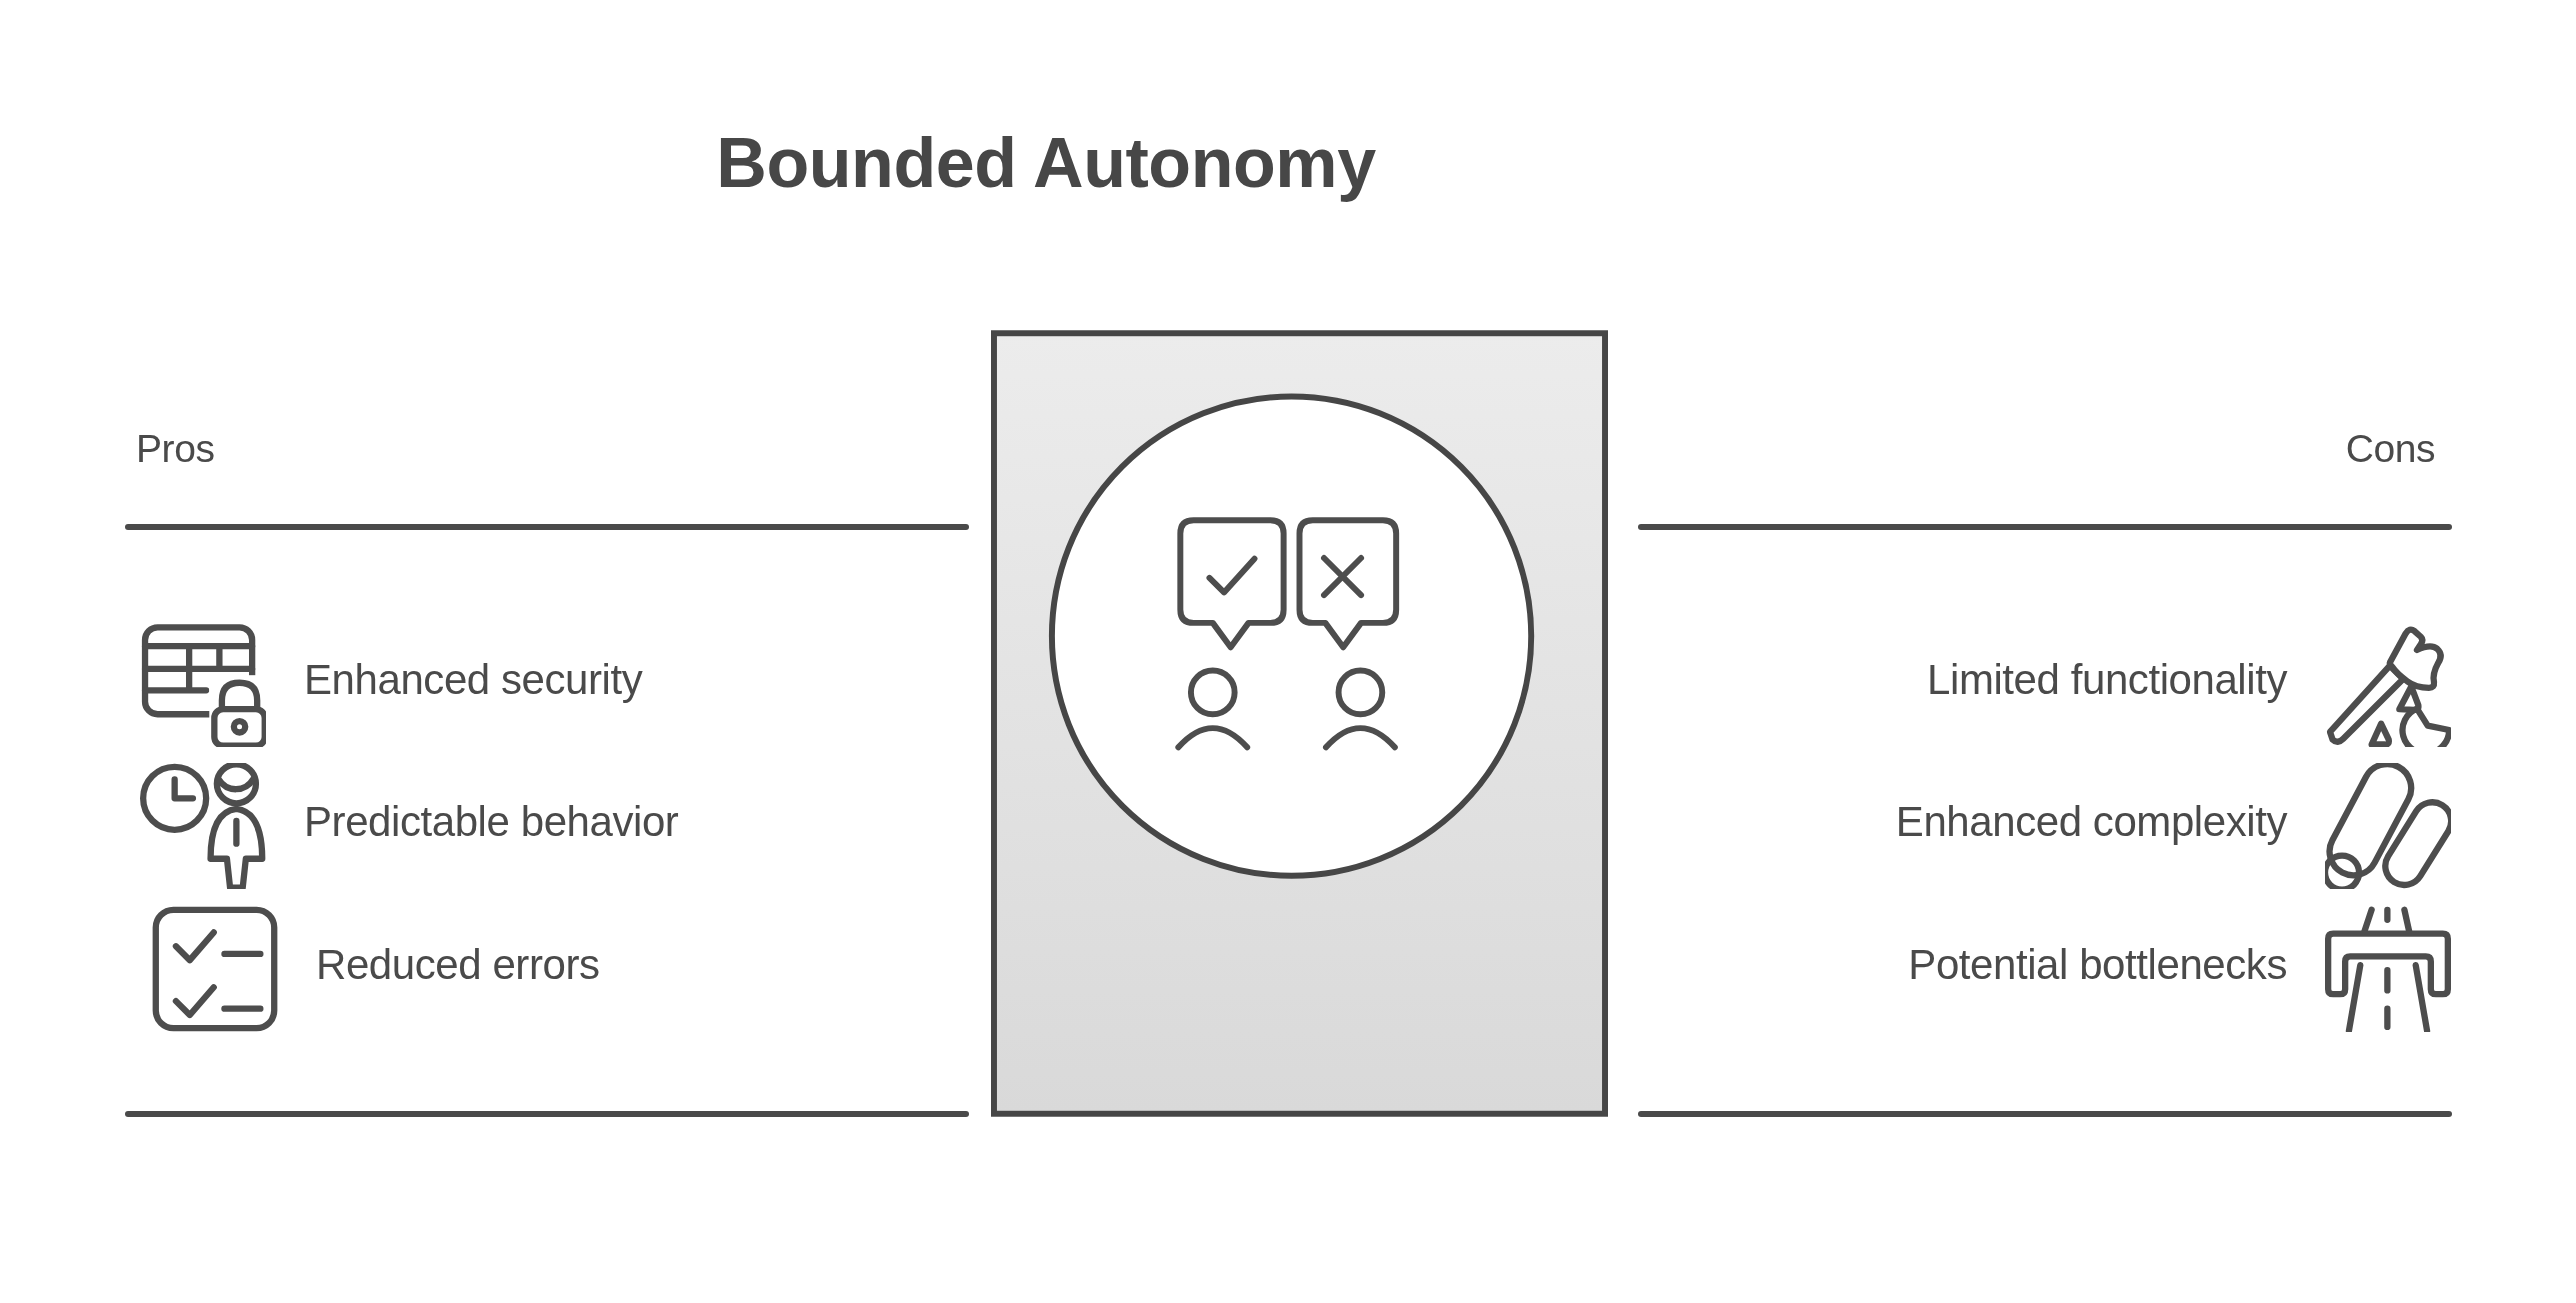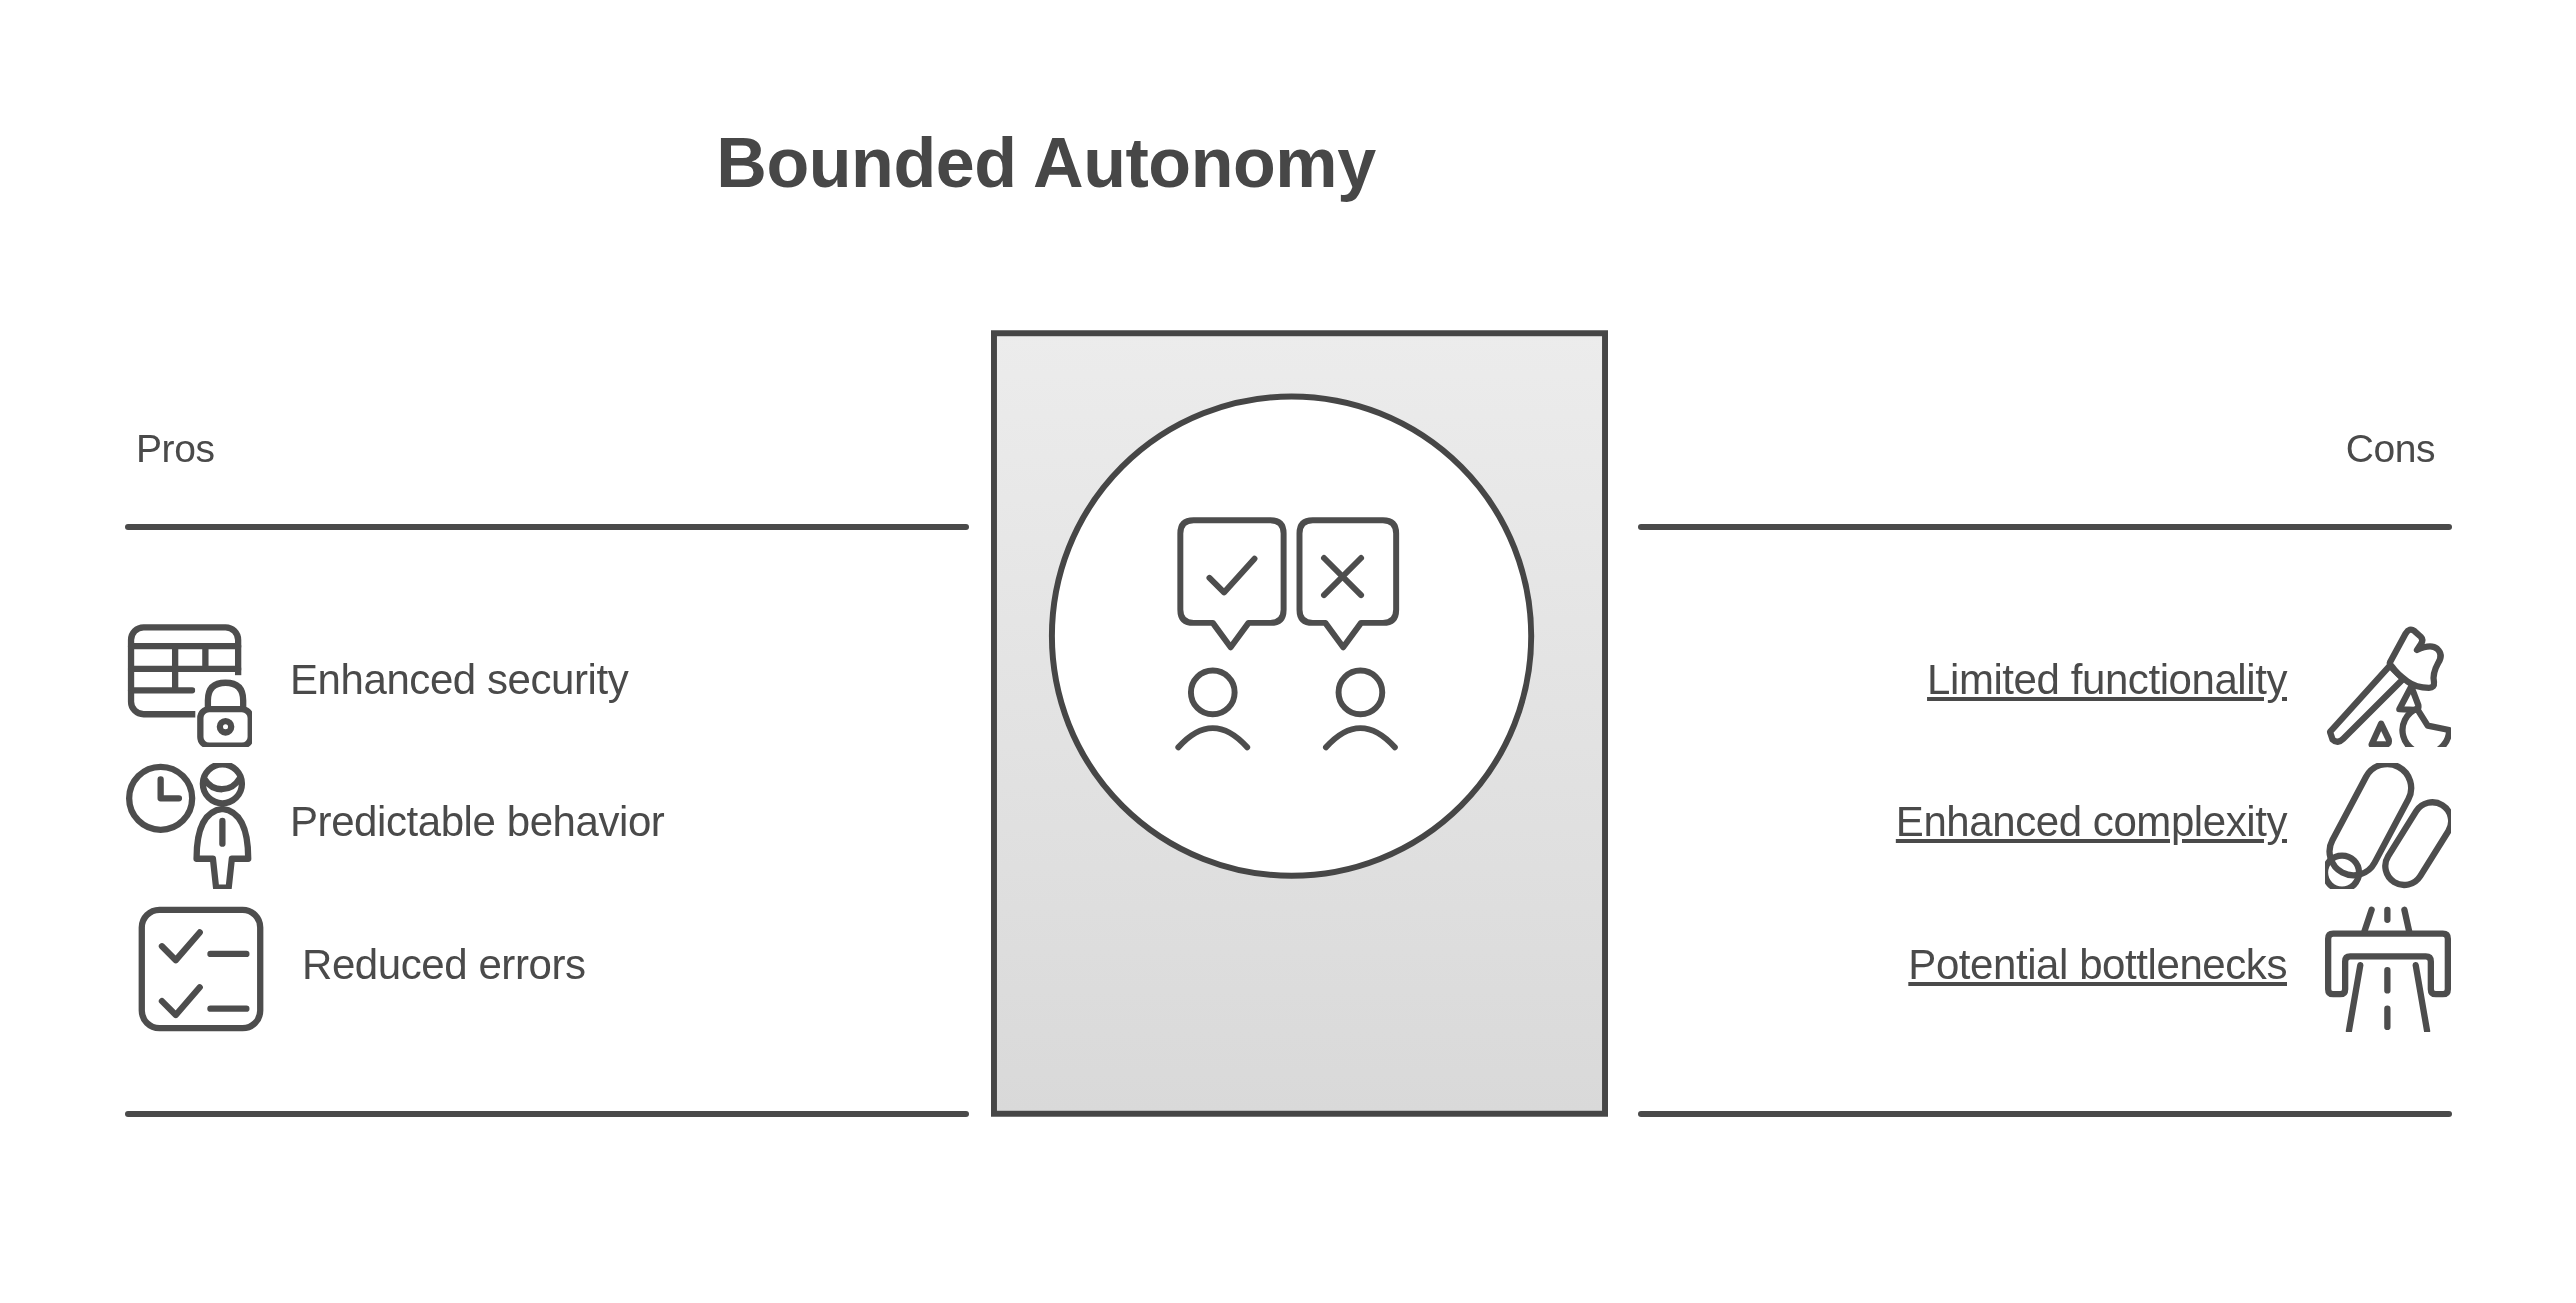--- a/index.html
+++ b/index.html
@@ -39,28 +39,28 @@
     position:absolute;height:6px;border-radius:3.3px;
     background:var(--line-color);
   }
   .rule.pros{left:125px;width:844px;}
   .rule.cons{left:1638px;width:814px;}
   .rule.top{top:524px;}
   .rule.bottom{top:1111px;}
   .row{
     position:absolute;display:flex;align-items:center;gap:38px;height:126px;
   }
-  .row.pros{left:126px;}
+  .row.pros{left:140px;}
   .row.cons{right:125px;flex-direction:row;}
   .row .icon{width:126px;height:126px;flex:0 0 126px;}
   .row .label{
     font-size:42px;line-height:1.1;color:var(--ink);white-space:nowrap;
     position:relative;top:-4px;
   }
-  .row.cons .label{text-align:right;text-decoration:underline;}
+  .row.cons .label{text-align:right;}
   .r1{top:621px;} .r2{top:763px;} .r3{top:906px;margin-left:12px;}
   .center-panel{position:absolute;left:991px;top:330px;width:617px;height:787px;}
   svg .st{
     stroke:var(--icon-stroke);fill:none;stroke-width:10;
     stroke-linecap:round;stroke-linejoin:round;
   }
   svg .stw{fill:#ffffff;}
   svg .wipe{fill:#ffffff;stroke:none;}
   .center-panel .st{stroke-width:9;}
 </style>

